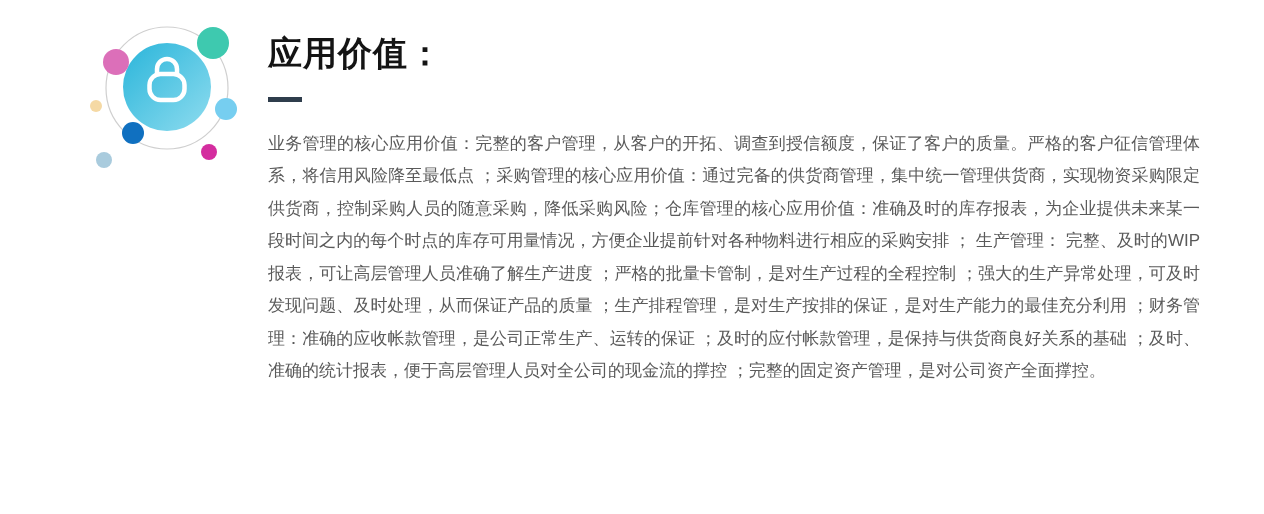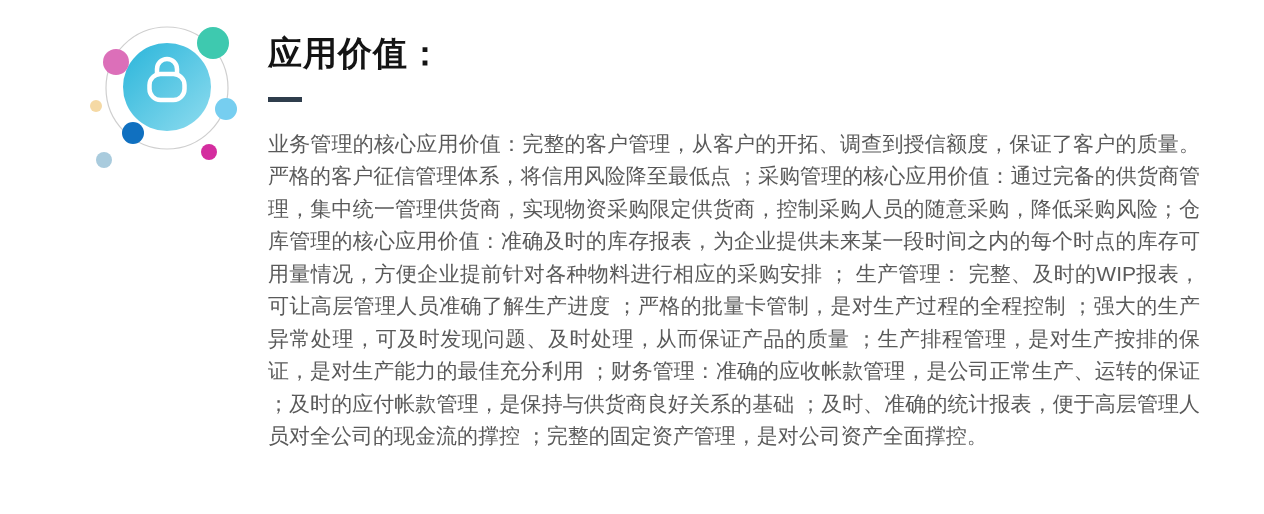--- a/index.html
+++ b/index.html
@@ -31,21 +31,21 @@
     letter-spacing: 1px;
     line-height: 1.25;
   }
   .title-dash {
     width: 34px; height: 5px;
     background: #2f3d4c;
     margin-top: 22px;
   }
   .section-body {
     margin-top: 26px;
-    font-size: 21px;
+    font-size: 17px;
     line-height: 32.5px;
     color: #5a5a5a;
     text-align: justify;
     text-justify: inter-ideograph;
   }
 </style>
 </head>
 <body>
 
 <div class="page">

